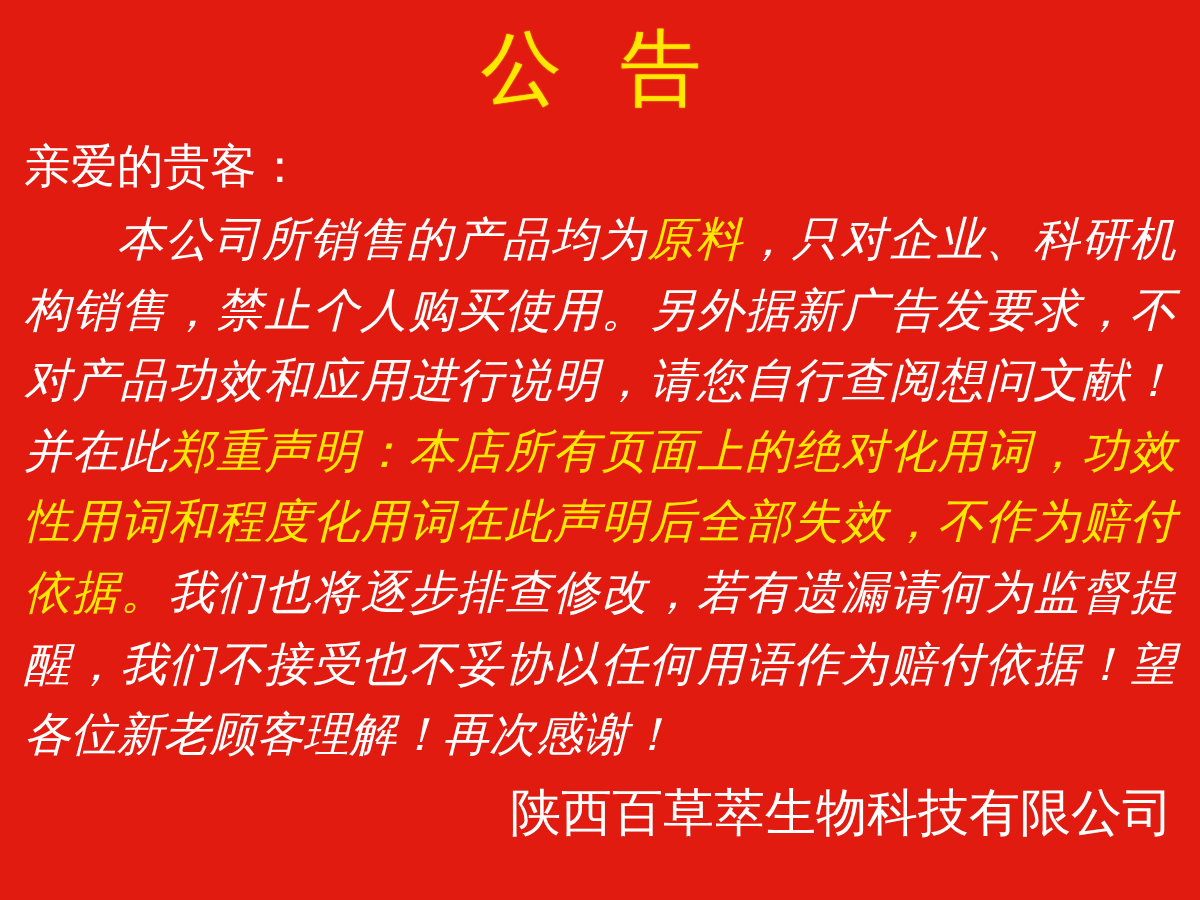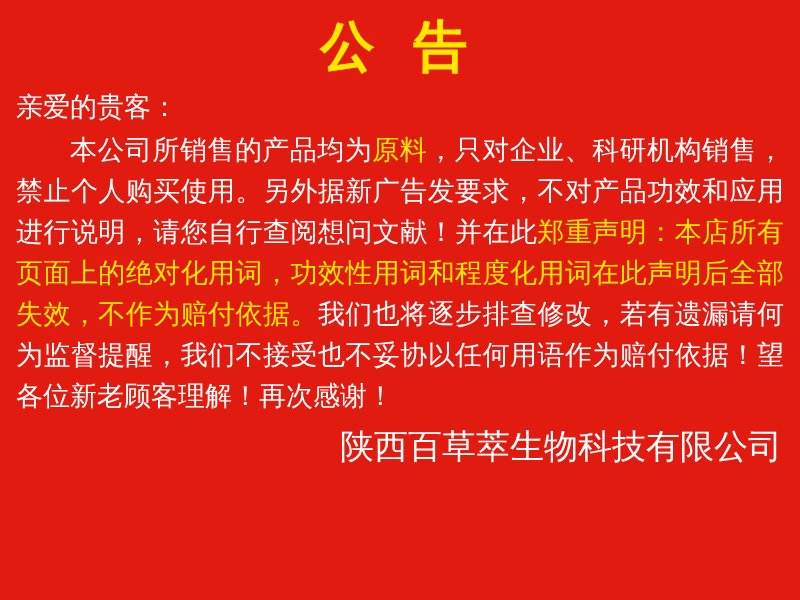--- a/index.html
+++ b/index.html
@@ -17,41 +17,42 @@
     width: 800px;
     height: 600px;
     box-sizing: border-box;
     background: #e21b10;
     position: relative;
   }
   .title {
     text-align: center;
     color: #ffe800;
     font-size: 54px;
-    font-weight: bold;
+    font-weight: normal;
     letter-spacing: 12px;
     padding-top: 14px;
     line-height: 1.2;
     text-shadow: 0 0 1px #ffe800;
   }
   .body-text {
     color: #ffffff;
-    font-size: 27px;
+    font-size: 31px;
     line-height: 1.52;
     padding: 8px 16px 0 16px;
     text-align: justify;
     letter-spacing: 0px;
   }
   .salutation {
     display: block;
     margin-bottom: 2px;
   }
   .para {
     display: block;
     text-indent: 2em;
+    font-style: italic;
   }
   .hl {
     color: #ffe800;
   }
   .signature {
     color: #ffffff;
     font-size: 34px;
     text-align: right;
     padding: 6px 18px 0 0;
     line-height: 1.4;

